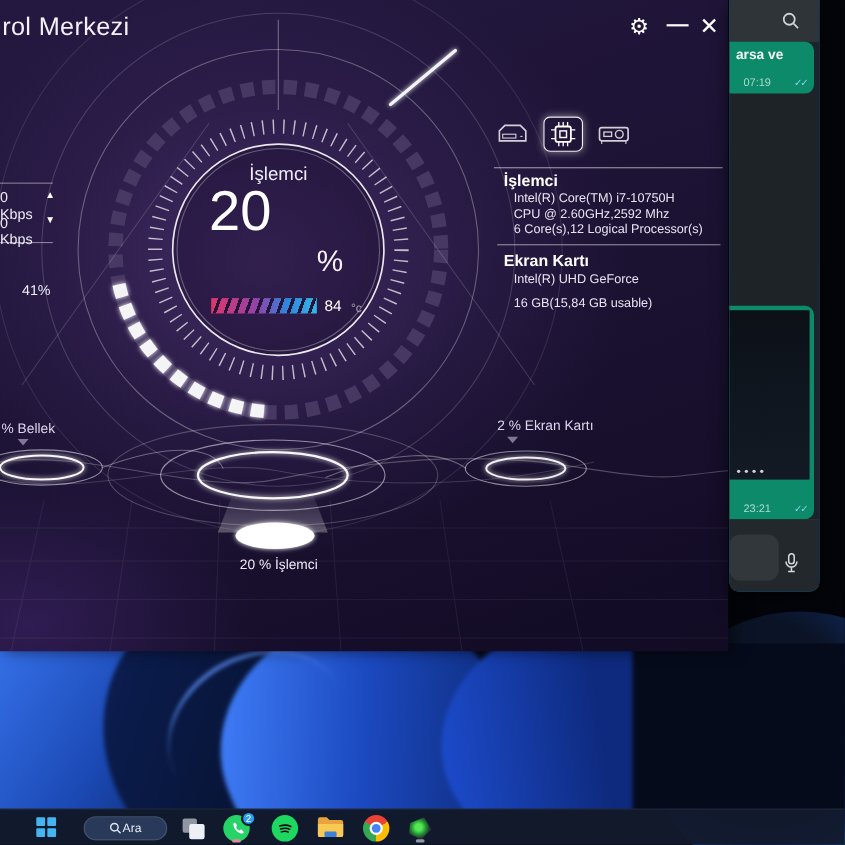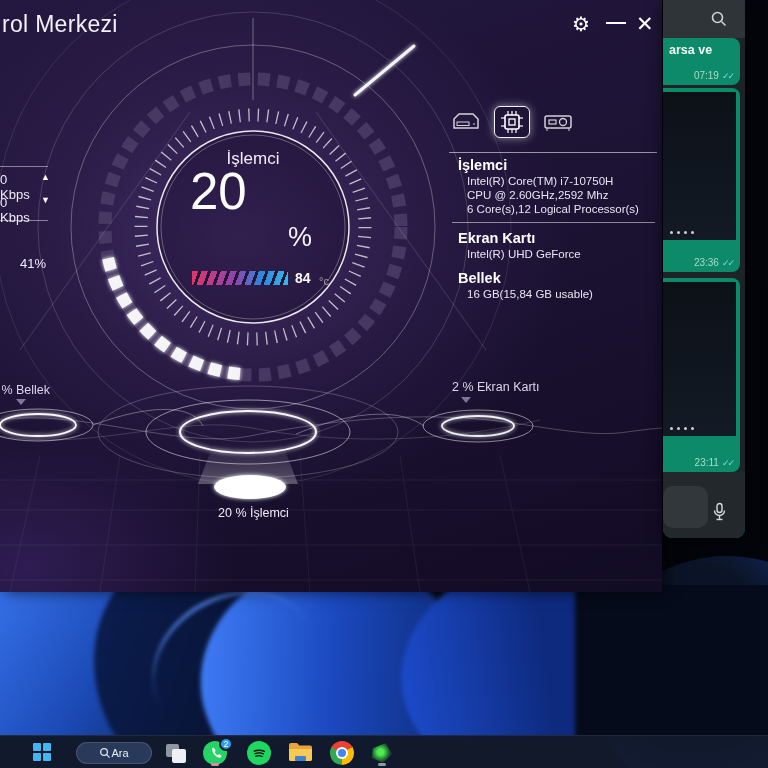--- a/index.html
+++ b/index.html
@@ -42,21 +42,21 @@
 
   .gauge-svg{position:absolute;left:0;top:0;}
   .gauge-label{position:absolute;left:183px;top:149px;width:140px;text-align:center;
     font-size:17px;color:#f1ecfa;}
   .gauge-value{position:absolute;left:190px;top:166px;font-size:51px;line-height:1;color:#ffffff;}
   .gauge-unit{position:absolute;left:288px;top:222px;font-size:27px;color:#f5f2fa;}
   .temp-bar{position:absolute;left:192px;top:271px;width:96px;height:14px;
     background:
       repeating-linear-gradient(110deg,rgba(0,0,0,0) 0 6px,#221536 6px 9px),
       linear-gradient(90deg,#e0356a,#8e44ad 45%,#2e86de 72%,#38b6e8);}
-  .temp-val{position:absolute;left:295px;top:270px;font-size:14px;font-weight:bold;color:#fff;}
+  .temp-val{position:absolute;left:295px;top:270px;font-size:14px;font-weight:normal;color:#fff;}
   .temp-unit{position:absolute;left:319px;top:275px;font-size:11px;color:rgba(255,255,255,.55);}
 
   .hline{position:absolute;left:0;height:1px;background:rgba(255,255,255,.45);}
   .stat-row{position:absolute;left:0;width:50px;display:flex;justify-content:flex-end;
     align-items:flex-start;gap:3px;font-size:13px;color:#f0ecf8;}
   .arr{font-size:9px;color:#fff;}
   .arr-up::before{content:"▲";}
   .arr-down::before{content:"▼";}
   .stat-disk{position:absolute;left:0;top:256px;width:46px;text-align:right;font-size:13px;color:#f0ecf8;}
 
@@ -77,21 +77,21 @@
 
   
   .chat-window{position:absolute;left:663px;top:0;width:82px;height:538px;z-index:2;
     background:#0369a1;border-radius:0 0 9px 9px;overflow:hidden;
     box-shadow:0 6px 16px rgba(0,0,0,.6);}
   .chat-header{position:absolute;left:0;top:0;width:82px;height:38px;background:#2f3438;}
   .chat-search{position:absolute;right:17px;top:10px;}
   .chat-area{position:absolute;left:0;top:38px;width:82px;height:434px;background:#1d2327;}
   .bubble{position:absolute;left:0;right:5px;background:#0c8a6a;border-radius:0 8px 8px 0;}
   .b-text{padding:5px 7px 2px 6px;font-size:12.5px;font-weight:bold;color:#f3f8f6;}
-  .b-meta{position:absolute;right:7px;bottom:4px;font-size:10px;color:#abdacd;display:flex;gap:3px;align-items:center;}
+  .b-meta{position:absolute;right:7px;bottom:4px;font-size:10px;color:#abdacd;display:flex;gap:21px;align-items:center;}
   .checks::before{content:"✓✓";font-size:9px;letter-spacing:-2px;color:#87d8e9;}
   .media{position:absolute;left:0;top:4px;right:4px;background:linear-gradient(180deg,#0c1118,#131a25);}
   .dots{position:absolute;left:7px;display:flex;gap:4px;}
   .dots i{width:3px;height:3px;border-radius:50%;background:rgba(255,255,255,.8);}
   .composer{position:absolute;left:0;top:472px;width:82px;height:66px;background:#22282c;}
   .input-pill{position:absolute;left:0;top:14px;width:45px;height:42px;border-radius:10px;
     background:rgba(255,255,255,.07);}
   .mic{position:absolute;left:48px;top:30px;}
 
   
@@ -269,21 +269,20 @@
       <div class="info-title">İşlemci</div>
       <div class="info-line">Intel(R) Core(TM) i7-10750H</div>
       <div class="info-line">CPU @ 2.60GHz,2592 Mhz</div>
       <div class="info-line">6 Core(s),12 Logical Processor(s)</div>
       <div class="gap6"></div>
       <div style="height:1px;background:rgba(255,255,255,.5);margin-left:-6px;width:203px;"></div>
       <div class="gap6"></div>
       <div class="info-title">Ekran Kartı</div>
       <div class="info-line">Intel(R) UHD GeForce</div>
       <div class="gap8"></div>
-      <div class="info-title">Bellek</div>
       <div class="info-line">16 GB(15,84 GB usable)</div>
     </div>
   </div>
 
   <div class="chat-window">
     <div class="chat-header">
       <span class="chat-search">
         <svg width="18" height="18" viewBox="0 0 18 18">
           <circle cx="7.5" cy="7.5" r="5" fill="none" stroke="#cfd4d8" stroke-width="1.6"></circle>
           <line x1="11.5" y1="11.5" x2="15.5" y2="15.5" stroke="#cfd4d8" stroke-width="1.6"></line>
@@ -293,46 +292,32 @@
     <div class="chat-area">
 
       <div class="bubble" style="top:0;height:47px;">
         <div class="b-text">arsa ve</div>
         <div class="b-meta">
           <span>07:19</span>
           <span class="checks"></span>
         </div>
       </div>
 
-      <div class="bubble" style="top:50px;height:184px;">
-        <div class="media" style="bottom:32px;">
-          <div class="dots" style="bottom:6px;">
-              <i></i>
-              <i></i>
-              <i></i>
-              <i></i>
-            </div>
-        </div>
-        <div class="b-meta">
-          <span>23:36</span>
-          <span class="checks"></span>
-        </div>
-      </div>
 
       <div class="bubble" style="top:240px;height:194px;">
         <div class="media" style="bottom:36px;">
           <div class="dots" style="bottom:6px;">
               <i></i>
               <i></i>
               <i></i>
               <i></i>
             </div>
         </div>
         <div class="b-meta">
-          <span>23:11</span>
+          <span>23:21</span>
           <span class="checks"></span>
         </div>
       </div>
     </div>
     <div class="composer">
       <div class="input-pill"></div>
       <span class="mic">
         <svg width="17" height="20" viewBox="0 0 17 20">
           <rect x="6" y="1.5" width="5" height="9" rx="2.5" fill="none" stroke="#d3d9dc" stroke-width="1.4"></rect>
           <path d="M3.5 8.5 a5 5 0 0 0 10 0" fill="none" stroke="#d3d9dc" stroke-width="1.4"></path>

